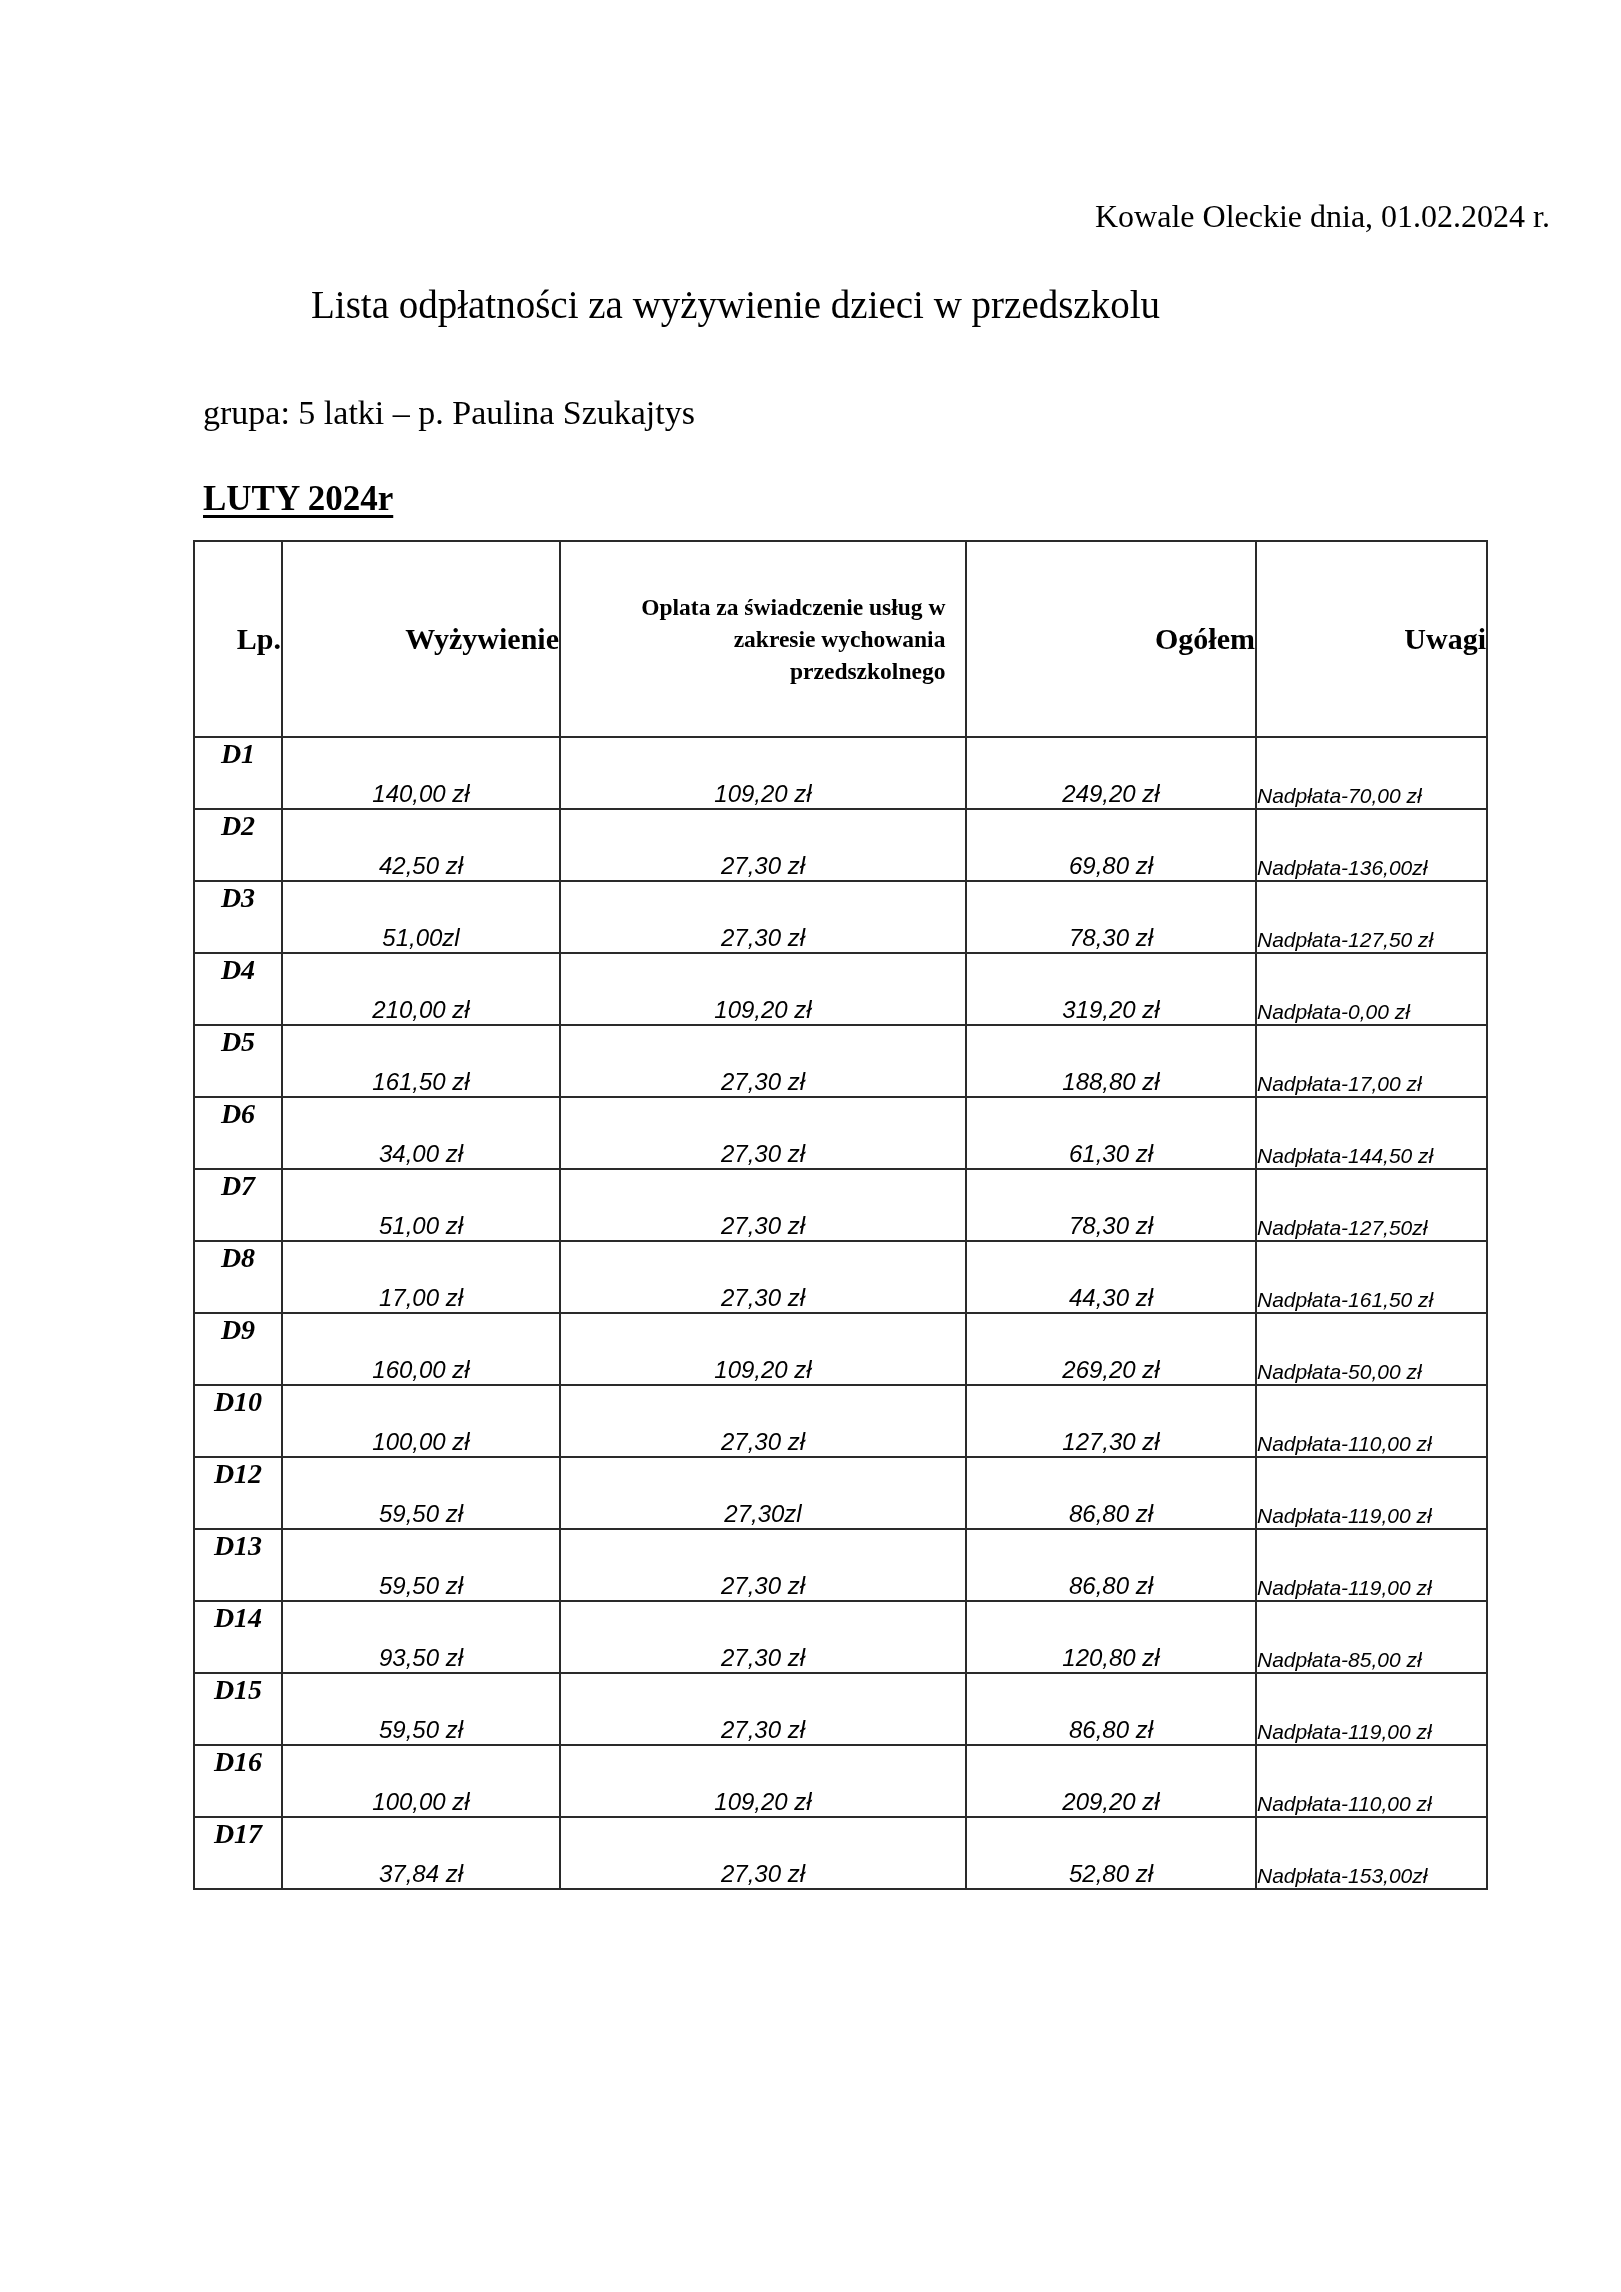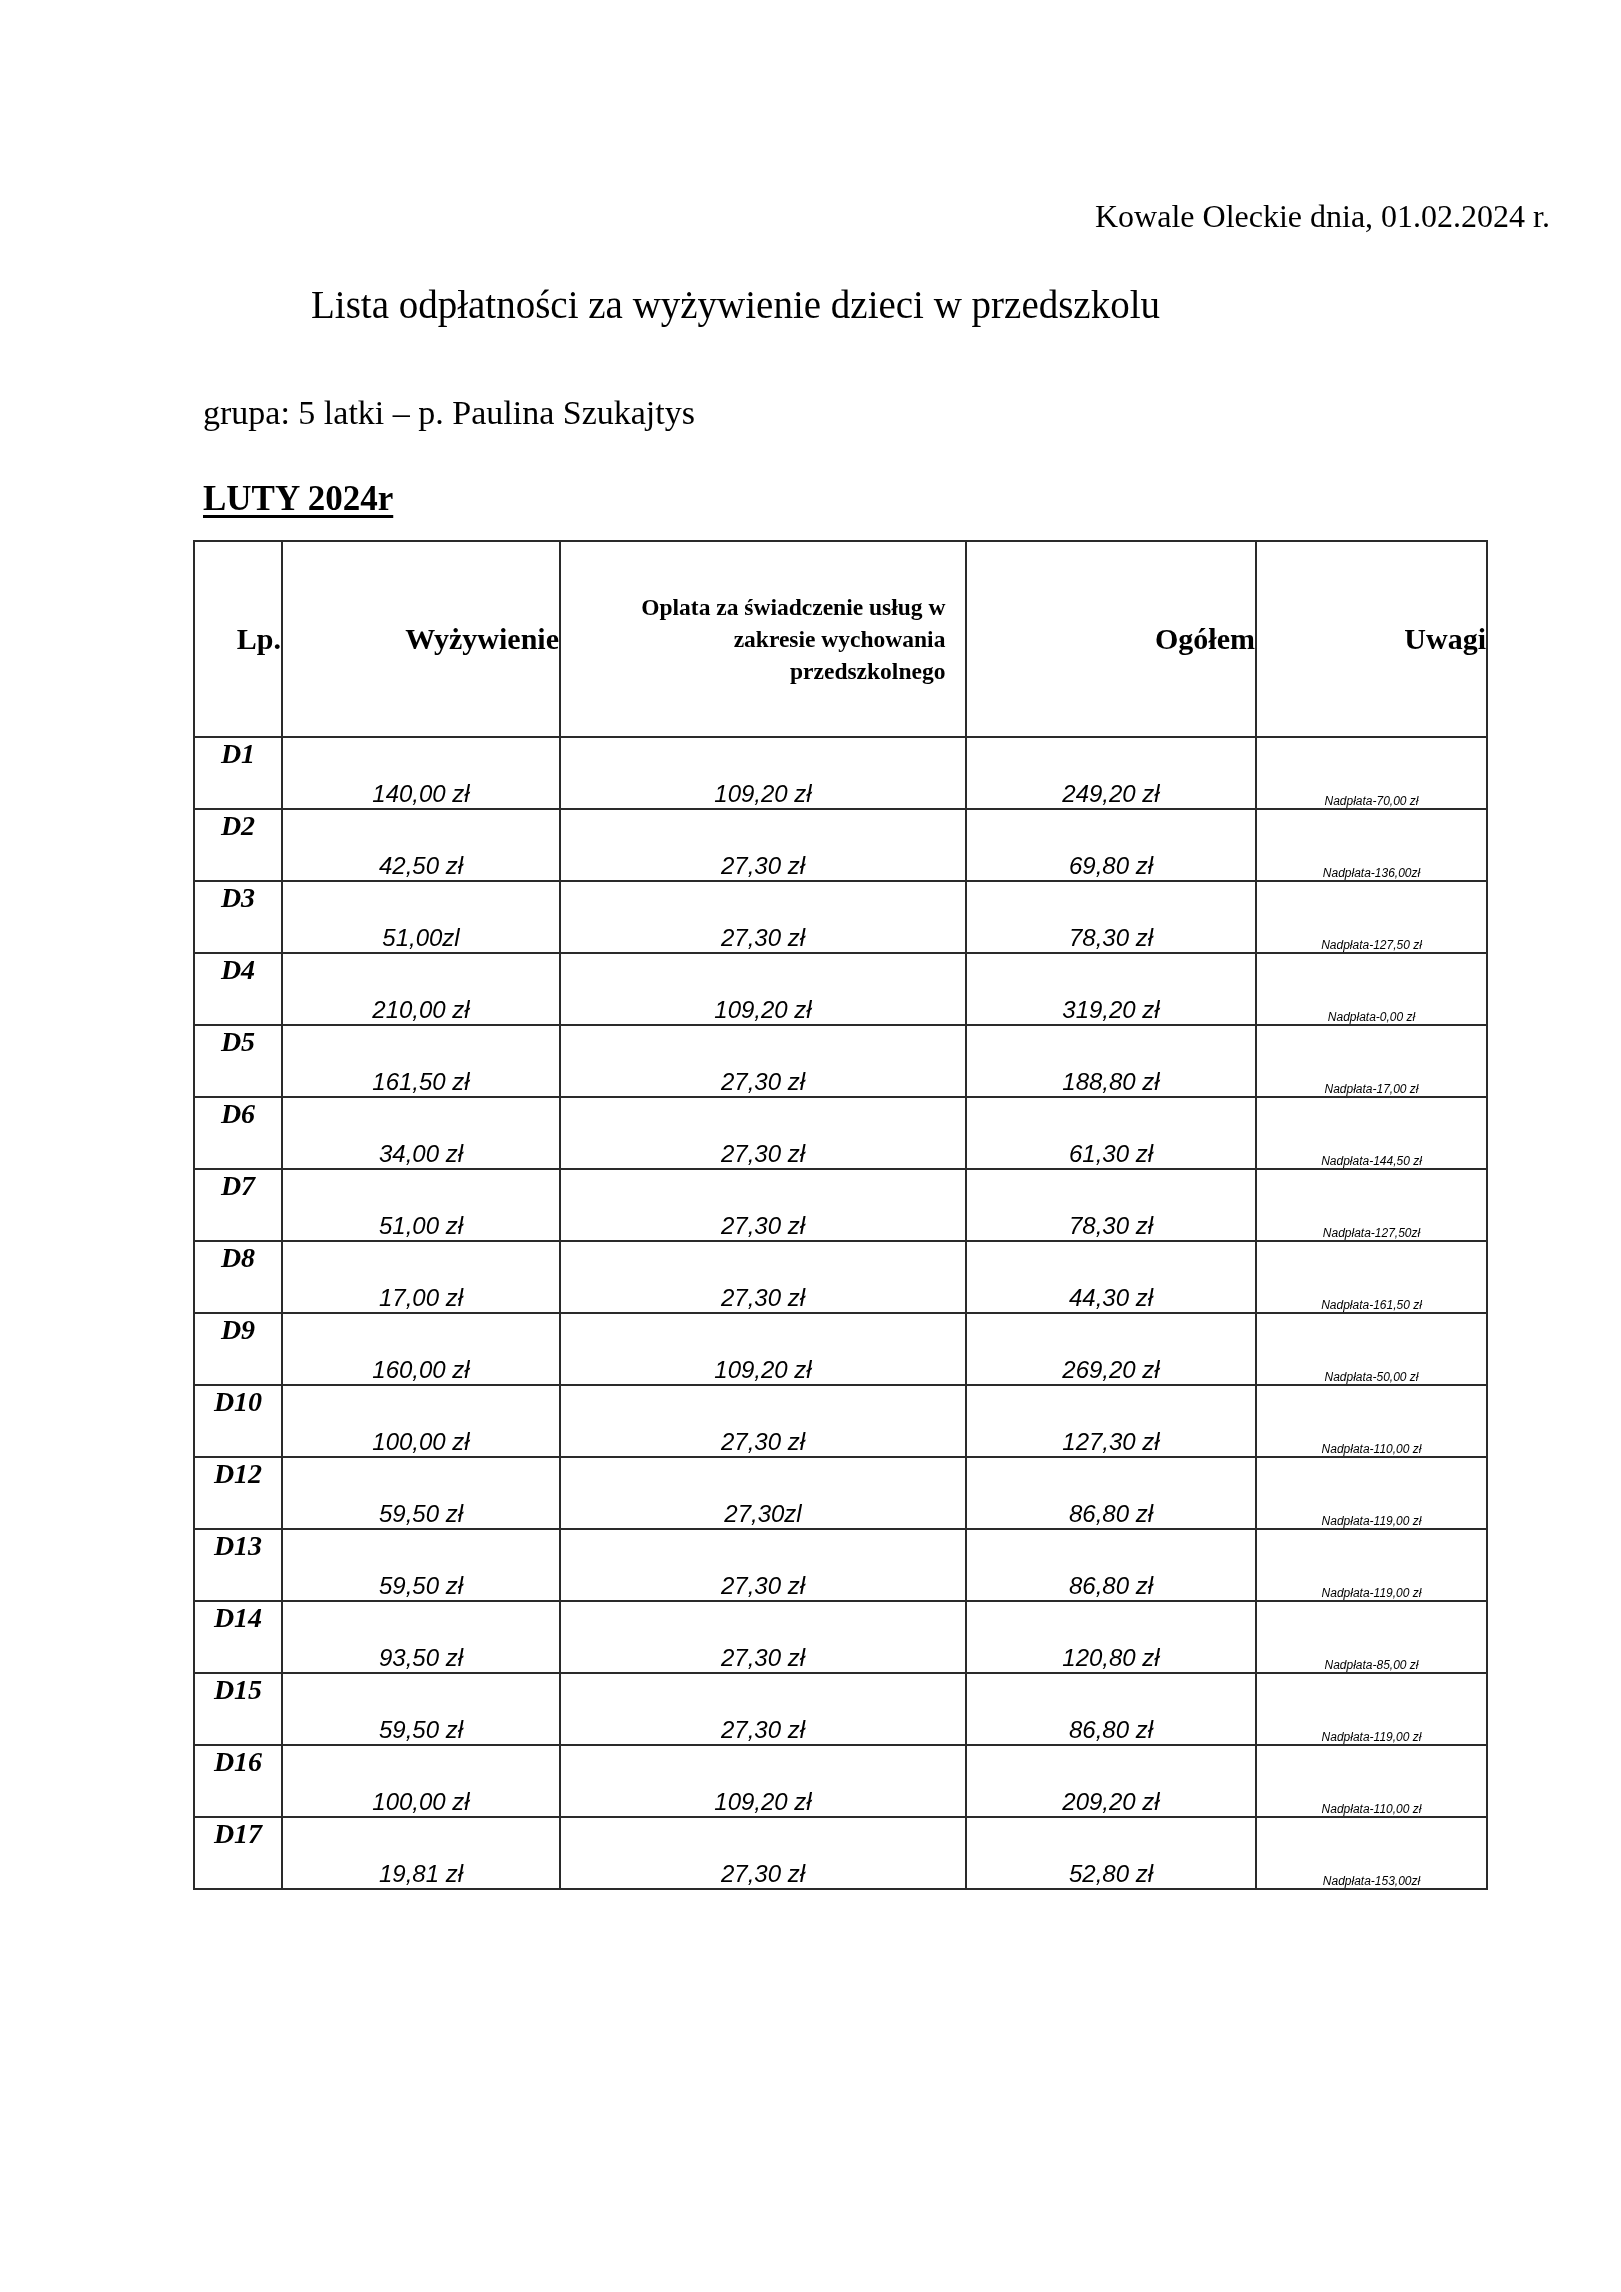--- a/index.html
+++ b/index.html
@@ -20,21 +20,21 @@
     table.fees col.c-notes { width: 231px; }
 
     thead th { height: 194px; font-family: "Liberation Serif", "DejaVu Serif", serif; font-weight: bold; text-align: right; vertical-align: middle; }
     thead th.big { font-size: 30px; }
     thead th.small { font-size: 23.5px; line-height: 32px; padding: 0 19.6px; }
 
     tbody tr { height: 72px; font-style: italic; }
     tbody td { position: relative; }
     td.lp { font-family: "Liberation Serif", "DejaVu Serif", serif; font-weight: bold; font-size: 28px; text-align: center; vertical-align: top; padding-top: 13.7px; box-sizing: border-box; }
     td.amt { font-family: "Liberation Sans", "DejaVu Sans", sans-serif; font-size: 24px; text-align: center; vertical-align: bottom; padding-bottom: 2px; }
-    td.notes { font-family: "Liberation Sans", "DejaVu Sans", sans-serif; font-size: 12px; text-align: center; vertical-align: bottom; padding-left: 9.8px; padding-bottom: 2px; white-space: nowrap; }
+    td.notes { font-family: "Liberation Sans", "DejaVu Sans", sans-serif; font-size: 21px; text-align: left; vertical-align: bottom; padding-left: 9.8px; padding-bottom: 2px; white-space: nowrap; }
   </style>
 </head>
 <body>
 
 <div class="place-date serif">Kowale Oleckie dnia, 01.02.2024 r.</div>
 <div class="doc-title serif">Lista odpłatności za wyżywienie dzieci w przedszkolu</div>
 <div class="group-line serif">grupa: 5 latki – p. Paulina Szukajtys</div>
 <div class="month-line serif">LUTY 2024r</div>
 
 <table class="fees">
@@ -155,20 +155,20 @@
       </tr>
       <tr>
         <td class="lp">D16</td>
         <td class="amt">100,00 zł</td>
         <td class="amt">109,20 zł</td>
         <td class="amt">209,20 zł</td>
         <td class="notes">Nadpłata-110,00 zł</td>
       </tr>
       <tr>
         <td class="lp">D17</td>
-        <td class="amt">19,81 zł</td>
+        <td class="amt">37,84 zł</td>
         <td class="amt">27,30 zł</td>
         <td class="amt">52,80 zł</td>
         <td class="notes">Nadpłata-153,00zł</td>
       </tr>
     </tbody>
 </table>
 
 
 </body></html>

